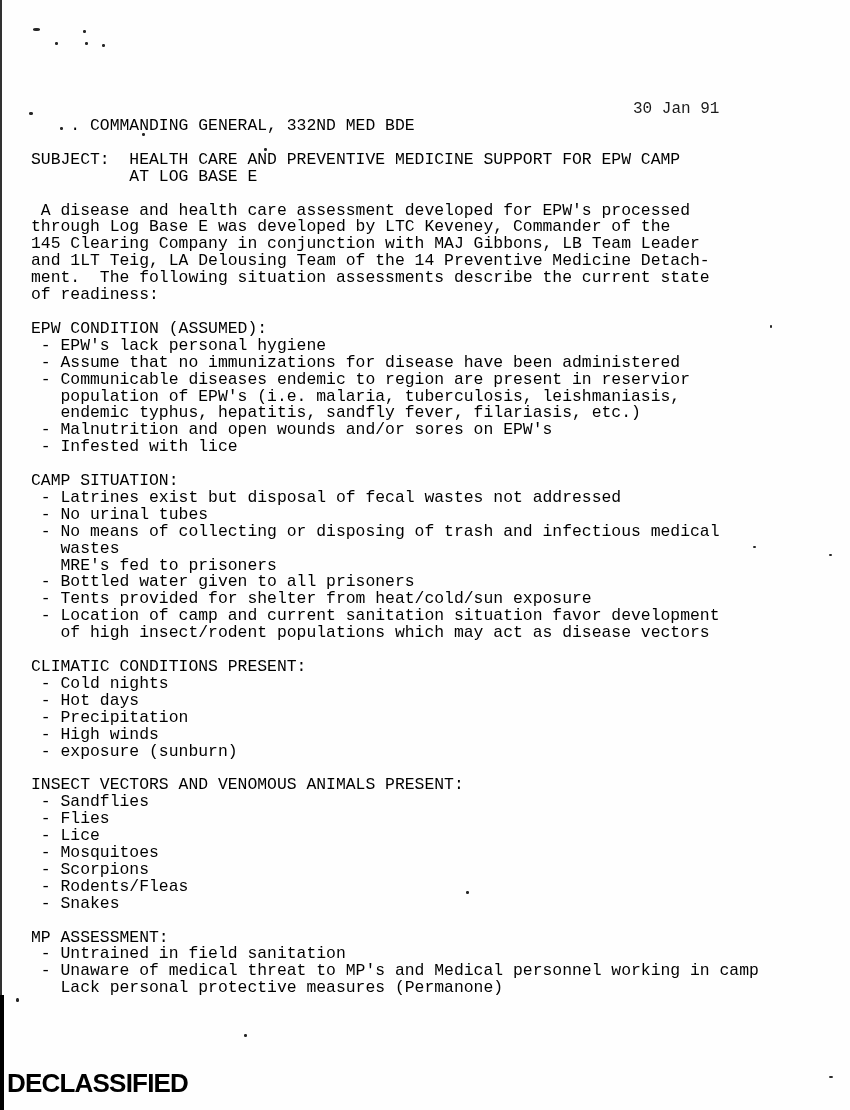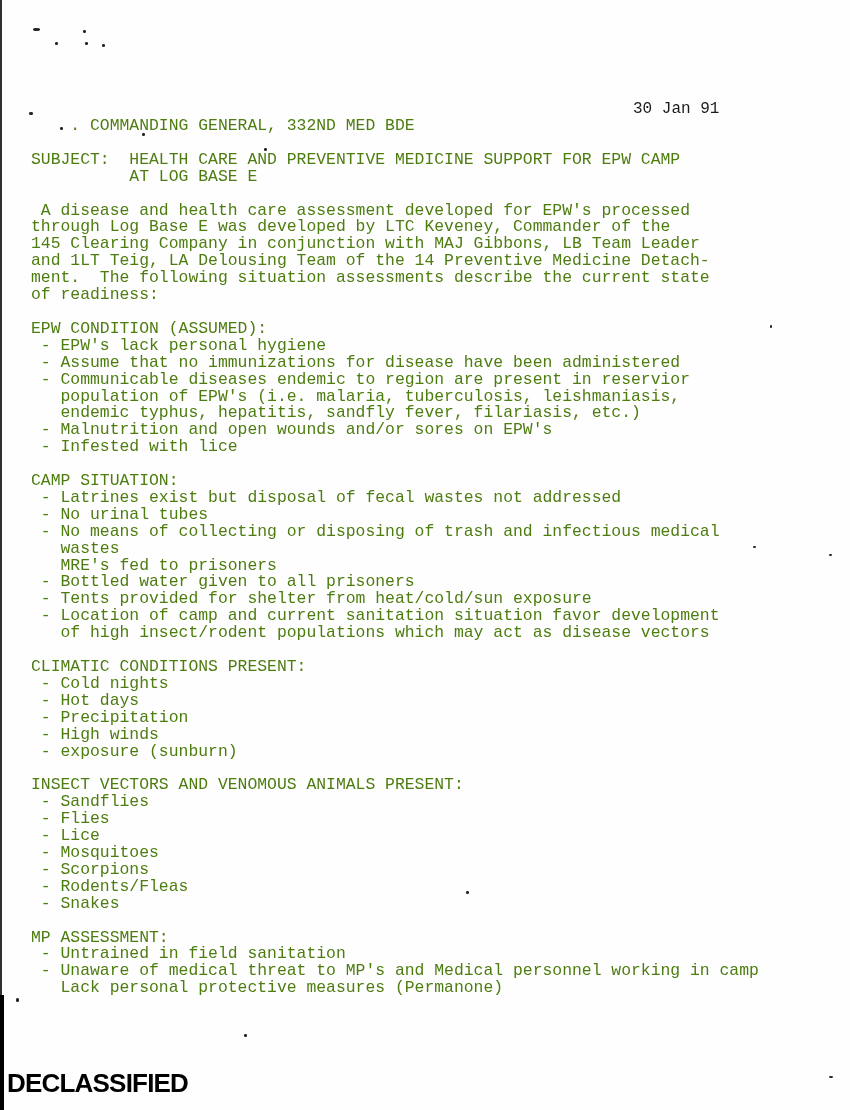--- a/index.html
+++ b/index.html
@@ -13,21 +13,21 @@
   .page{position:absolute;inset:0;background:#fefefe;}
   .doc-date{
     position:absolute;left:633px;top:101px;
     font-family:"Liberation Mono","DejaVu Sans Mono",monospace;
     font-size:16px;line-height:17px;color:#1b1b1b;
     white-space:pre;
   }
   .doc-body{
     position:absolute;left:31px;top:118px;
     font-family:"Liberation Mono","DejaVu Sans Mono",monospace;
-    font-size:16.4px;line-height:16.9px;color:#4d7c0f;
+    font-size:16.4px;line-height:16.9px;color:#000000;
     white-space:pre;
   }
   .doc-line{min-height:16.9px;}
   .stamp{
     position:absolute;left:7px;top:1011px;
     font-family:"Liberation Sans","DejaVu Sans",sans-serif;
     font-weight:bold;font-size:26px;line-height:29px;
     letter-spacing:-0.8px;color:#000000;
     white-space:pre;
   }

